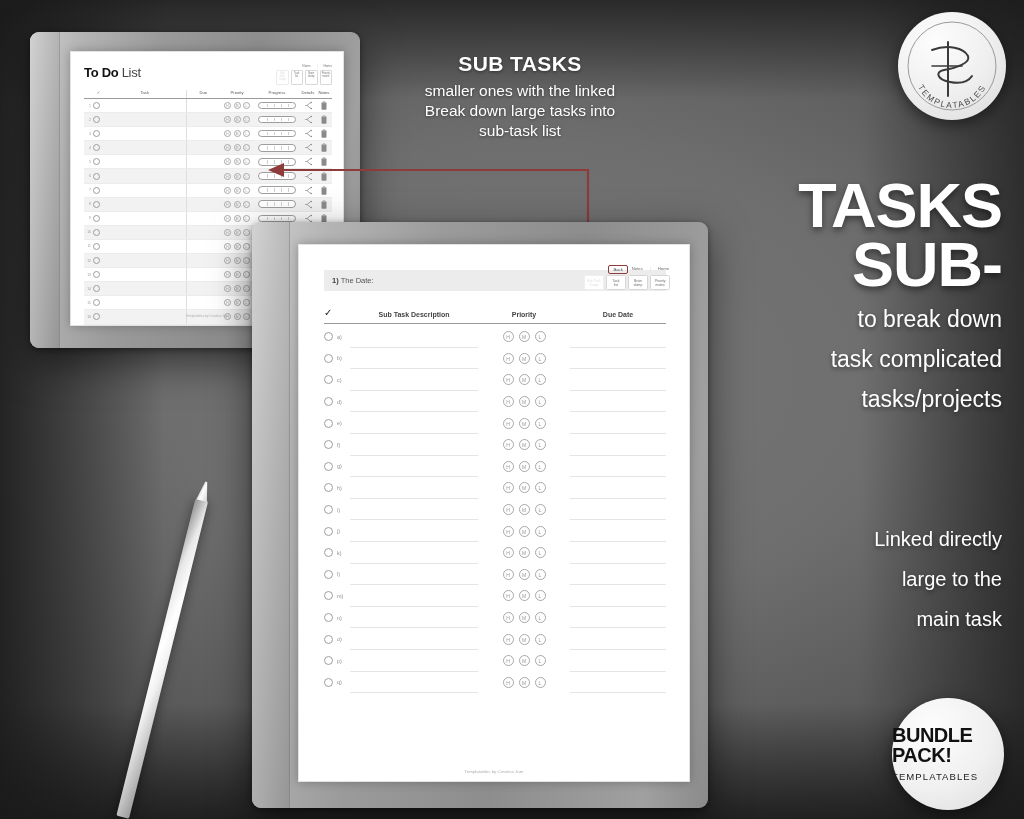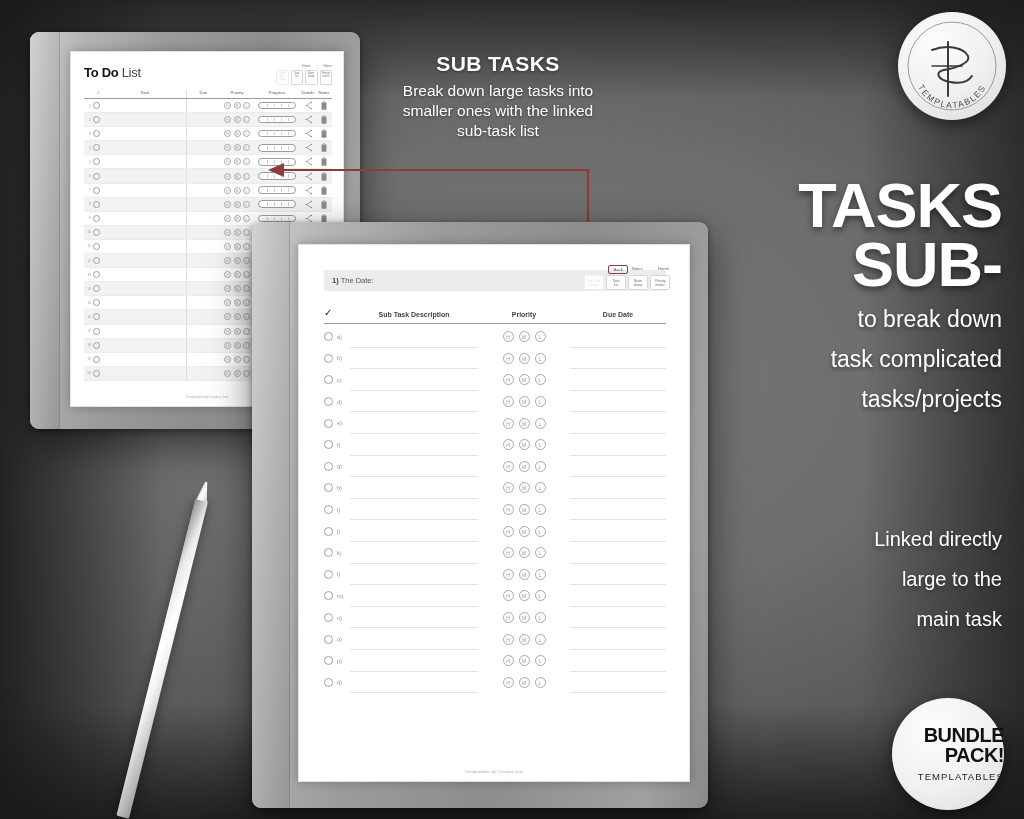--- a/index.html
+++ b/index.html
@@ -23,21 +23,21 @@
       linear-gradient(to bottom, rgba(25,25,25,.75) 0%, rgba(25,25,25,0) 12%, rgba(25,25,25,0) 86%, rgba(25,25,25,.85) 100%);
   }
 
   
   .device {
     position:absolute;
     background:linear-gradient(100deg,#cfcfcf 0%,#b4b4b4 14%,#9b9b9b 34%,#8d8d8d 60%,#a0a0a0 88%,#8a8a8a 100%);
     border-radius:9px;
     box-shadow:0 14px 40px rgba(0,0,0,.55), 0 2px 6px rgba(0,0,0,.4);
   }
-  .device.back  { left:30px;  top:32px;  width:330px; height:397px; }
+  .device.back  { left:30px;  top:32px;  width:330px; height:316px; }
   .device.front { left:252px; top:222px; width:456px; height:586px; }
   .bezel-strip {
     position:absolute; left:0; top:0; bottom:0; width:30px;
     background:linear-gradient(95deg,#d2d2d2,#aeaeae 60%,#969696);
     border-radius:9px 0 0 9px;
     border-right:1px solid rgba(90,90,90,.45);
   }
   .device.front .bezel-strip { width:38px; }
 
   .screen {
@@ -176,21 +176,21 @@
     content:""; position:absolute; left:1px; right:1px; top:-16px; height:20px;
     background:linear-gradient(100deg,#aaa,#fff 45%,#d5d5d5);
     clip-path:polygon(42% 0, 58% 0, 100% 100%, 0 100%);
   }
 
   
   #connector { position:absolute; left:0; top:0; width:1024px; height:819px; pointer-events:none; }
 
   
   #callout {
-    position:absolute; left:354px; top:52px; width:288px; text-align:center;
+    position:absolute; left:376px; top:52px; width:288px; text-align:center;
     color:#fff; text-shadow:0 1px 3px rgba(0,0,0,.45);
   }
   #callout .h { font-size:21px; font-weight:700; letter-spacing:.4px; margin-bottom:5px; }
   #callout .p { font-size:15.5px; line-height:1.28; font-weight:400; }
 
   #hero {
     position:absolute; right:22px; top:176px; width:300px; text-align:right; color:#fff;
   }
   #hero .big {
     font-size:63px; font-weight:700; line-height:.93; letter-spacing:-1px;
@@ -218,21 +218,21 @@
   
   #logo-badge {
     position:absolute; left:898px; top:12px; width:108px; height:108px; border-radius:50%;
     background:radial-gradient(circle at 35% 28%, #fdfdfd 0%, #efefef 52%, #d9d9d9 100%);
     box-shadow:0 5px 16px rgba(0,0,0,.5);
   }
   #bundle-badge {
     position:absolute; left:892px; top:698px; width:112px; height:112px; border-radius:50%;
     background:radial-gradient(circle at 35% 28%, #fdfdfd 0%, #f0f0f0 55%, #dcdcdc 100%);
     box-shadow:0 5px 16px rgba(0,0,0,.5);
-    display:flex; flex-direction:column; align-items:flex-end; justify-content:center;
+    display:flex; flex-direction:column; align-items:flex-start; justify-content:center;
     color:#111; text-align:center;
   }
   #bundle-badge .b1 { font-size:20px; font-weight:700; line-height:.98; letter-spacing:-.5px; }
   #bundle-badge .b2 { font-size:9.5px; letter-spacing:1.1px; margin-top:6px; color:#222; }
 </style>
 </head>
 <body>
 
 <div id="bg"></div>
 <div id="bg-vig"></div>
@@ -1325,22 +1325,22 @@
           </div>
         </div>
 
       <div class="sheet-footer" style="font-size:4.4px">Templatables by Creative Jam</div>
     </div>
   </div>
 </div>
 
 <div id="callout">
   <div class="h">SUB TASKS</div>
+  <div class="p">smaller ones with the linked</div>
   <div class="p">Break down large tasks into</div>
-  <div class="p">smaller ones with the linked</div>
   <div class="p">sub-task list</div>
 </div>
 
 <div id="hero">
   <div class="big">TASKS</div>
   <div class="big">SUB-</div>
   <div class="sub">to break down</div>
   <div class="sub">task complicated</div>
   <div class="sub">tasks/projects</div>
 </div>

